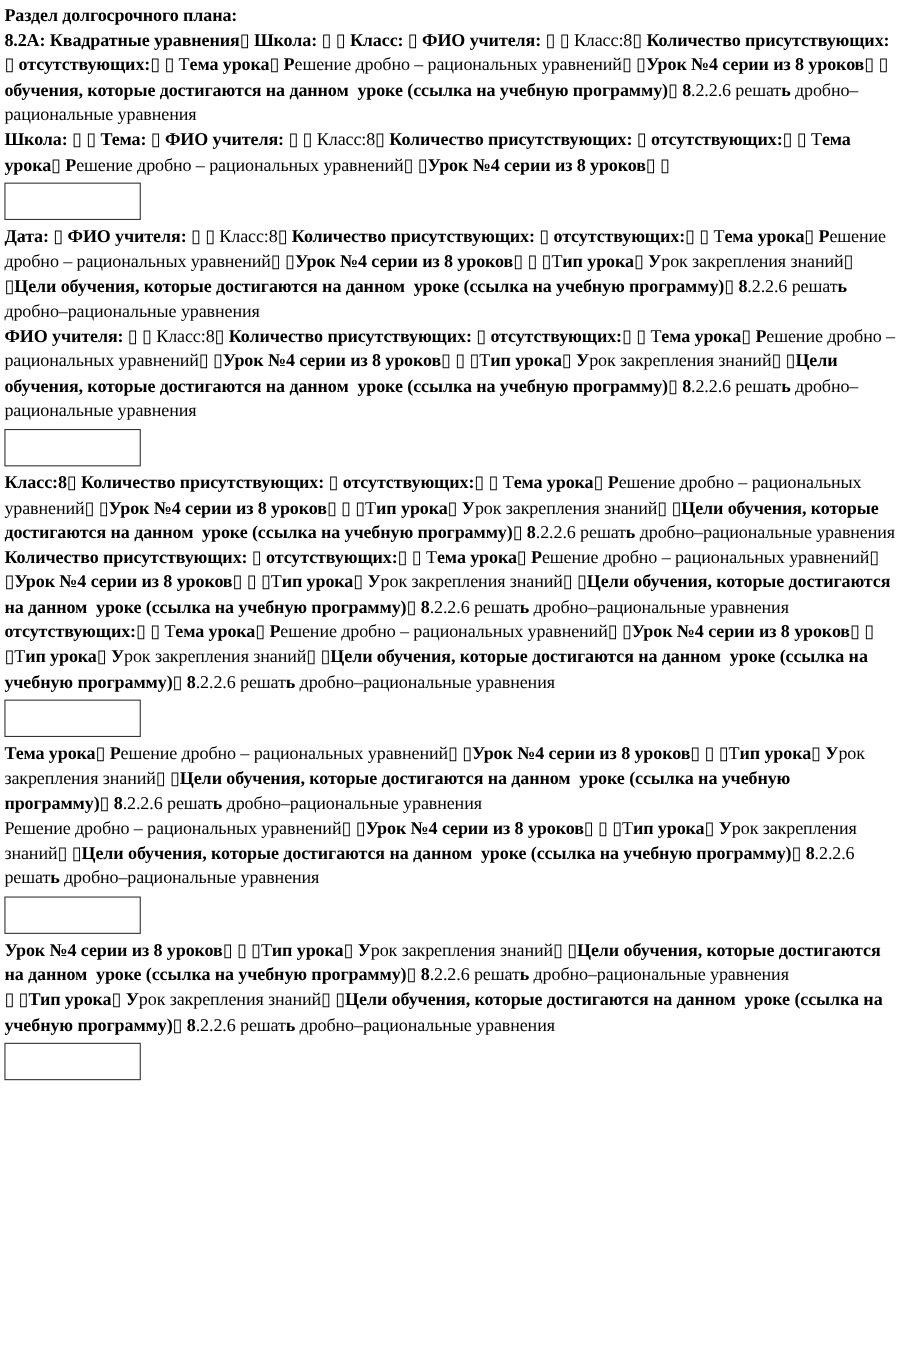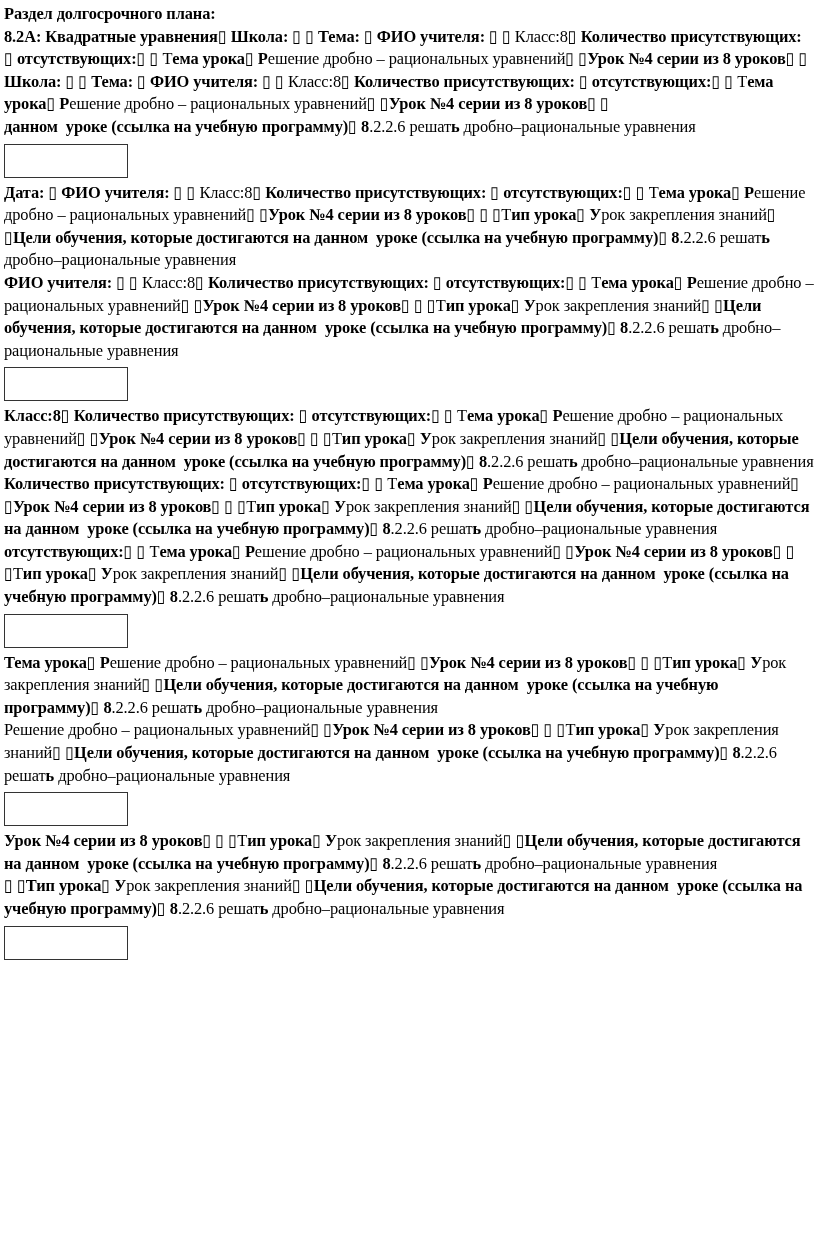--- a/index.html
+++ b/index.html
@@ -15,23 +15,23 @@
   .empty-box{
     width:122px;height:32px;border:1px solid #333333;
     margin:5px 0 4px 0;background:#ffffff;
   }
 </style>
 </head>
 <body>
 
 <div class="page" style="background: rgb(255, 255, 255); color: rgb(0, 0, 0);">
     <p><span class="run b">Раздел долгосрочного плана:</span></p>
-    <p><span class="run b">8.2А: Квадратные уравнения▯ Школа: ▯ ▯ Тема: ▯ ФИО учителя: ▯ ▯ </span><span class="run">Класс:8▯ </span><span class="run b">Количество присутствующих: ▯ отсутствующих:▯ ▯ </span><span class="run">Т</span><span class="run b">ема урока▯ Р</span><span class="run">ешение дробно – рациональных уравнений▯ </span><span class="run b">▯Урок №4 серии из 8 уроков▯ ▯</span></p>
+    <p><span class="run b">8.2А: Квадратные уравнения▯ Школа: ▯ ▯ Класс: ▯ ФИО учителя: ▯ ▯ </span><span class="run">Класс:8▯ </span><span class="run b">Количество присутствующих: ▯ отсутствующих:▯ ▯ </span><span class="run">Т</span><span class="run b">ема урока▯ Р</span><span class="run">ешение дробно – рациональных уравнений▯ </span><span class="run b">▯Урок №4 серии из 8 уроков▯ ▯</span></p>
+    <p><span class="run b">обучения, которые достигаются на данном  уроке (ссылка на учебную программу)▯ 8</span><span class="run">.2.2.6 решат</span><span class="run b">ь</span><span class="run"> дробно–рациональные уравнения</span></p>
     <p><span class="run b">Школа: ▯ ▯ Тема: ▯ ФИО учителя: ▯ ▯ </span><span class="run">Класс:8▯ </span><span class="run b">Количество присутствующих: ▯ отсутствующих:▯ ▯ </span><span class="run">Т</span><span class="run b">ема урока▯ Р</span><span class="run">ешение дробно – рациональных уравнений▯ </span><span class="run b">▯Урок №4 серии из 8 уроков▯ ▯</span></p>
-    <p><span class="run b">данном  уроке (ссылка на учебную программу)▯ 8</span><span class="run">.2.2.6 решат</span><span class="run b">ь</span><span class="run"> дробно–рациональные уравнения</span></p>
     <div class="empty-box" style="border-color: rgb(51, 51, 51);"></div>
     <p><span class="run b">Дата: ▯ ФИО учителя: ▯ ▯ </span><span class="run">Класс:8▯ </span><span class="run b">Количество присутствующих: ▯ отсутствующих:▯ ▯ </span><span class="run">Т</span><span class="run b">ема урока▯ Р</span><span class="run">ешение дробно – рациональных уравнений▯ </span><span class="run b">▯Урок №4 серии из 8 уроков▯ ▯ ▯</span><span class="run">Т</span><span class="run b">ип урока▯ У</span><span class="run">рок закрепления знаний▯ </span><span class="run b">▯Цели обучения, которые достигаются на данном  уроке (ссылка на учебную программу)▯ 8</span><span class="run">.2.2.6 решат</span><span class="run b">ь</span><span class="run"> дробно–рациональные уравнения</span></p>
     <p><span class="run b">ФИО учителя: ▯ ▯ </span><span class="run">Класс:8▯ </span><span class="run b">Количество присутствующих: ▯ отсутствующих:▯ ▯ </span><span class="run">Т</span><span class="run b">ема урока▯ Р</span><span class="run">ешение дробно – рациональных уравнений▯ </span><span class="run b">▯Урок №4 серии из 8 уроков▯ ▯ ▯</span><span class="run">Т</span><span class="run b">ип урока▯ У</span><span class="run">рок закрепления знаний▯ </span><span class="run b">▯Цели обучения, которые достигаются на данном  уроке (ссылка на учебную программу)▯ 8</span><span class="run">.2.2.6 решат</span><span class="run b">ь</span><span class="run"> дробно–рациональные уравнения</span></p>
     <div class="empty-box" style="border-color: rgb(51, 51, 51);"></div>
     <p><span class="run b">Класс:8▯ Количество присутствующих: ▯ отсутствующих:▯ ▯ </span><span class="run">Т</span><span class="run b">ема урока▯ Р</span><span class="run">ешение дробно – рациональных уравнений▯ </span><span class="run b">▯Урок №4 серии из 8 уроков▯ ▯ ▯</span><span class="run">Т</span><span class="run b">ип урока▯ У</span><span class="run">рок закрепления знаний▯ </span><span class="run b">▯Цели обучения, которые достигаются на данном  уроке (ссылка на учебную программу)▯ 8</span><span class="run">.2.2.6 решат</span><span class="run b">ь</span><span class="run"> дробно–рациональные уравнения</span></p>
     <p><span class="run b">Количество присутствующих: ▯ отсутствующих:▯ ▯ </span><span class="run">Т</span><span class="run b">ема урока▯ Р</span><span class="run">ешение дробно – рациональных уравнений▯ </span><span class="run b">▯Урок №4 серии из 8 уроков▯ ▯ ▯</span><span class="run">Т</span><span class="run b">ип урока▯ У</span><span class="run">рок закрепления знаний▯ </span><span class="run b">▯Цели обучения, которые достигаются на данном  уроке (ссылка на учебную программу)▯ 8</span><span class="run">.2.2.6 решат</span><span class="run b">ь</span><span class="run"> дробно–рациональные уравнения</span></p>
     <p><span class="run b">отсутствующих:▯ ▯ </span><span class="run">Т</span><span class="run b">ема урока▯ Р</span><span class="run">ешение дробно – рациональных уравнений▯ </span><span class="run b">▯Урок №4 серии из 8 уроков▯ ▯ ▯</span><span class="run">Т</span><span class="run b">ип урока▯ У</span><span class="run">рок закрепления знаний▯ </span><span class="run b">▯Цели обучения, которые достигаются на данном  уроке (ссылка на учебную программу)▯ 8</span><span class="run">.2.2.6 решат</span><span class="run b">ь</span><span class="run"> дробно–рациональные уравнения</span></p>
     <div class="empty-box" style="border-color: rgb(51, 51, 51);"></div>
     <p><span class="run b">Тема урока▯ Р</span><span class="run">ешение дробно – рациональных уравнений▯ </span><span class="run b">▯Урок №4 серии из 8 уроков▯ ▯ ▯</span><span class="run">Т</span><span class="run b">ип урока▯ У</span><span class="run">рок закрепления знаний▯ </span><span class="run b">▯Цели обучения, которые достигаются на данном  уроке (ссылка на учебную программу)▯ 8</span><span class="run">.2.2.6 решат</span><span class="run b">ь</span><span class="run"> дробно–рациональные уравнения</span></p>
     <p><span class="run">Решение дробно – рациональных уравнений▯ </span><span class="run b">▯Урок №4 серии из 8 уроков▯ ▯ ▯</span><span class="run">Т</span><span class="run b">ип урока▯ У</span><span class="run">рок закрепления знаний▯ </span><span class="run b">▯Цели обучения, которые достигаются на данном  уроке (ссылка на учебную программу)▯ 8</span><span class="run">.2.2.6 решат</span><span class="run b">ь</span><span class="run"> дробно–рациональные уравнения</span></p>

